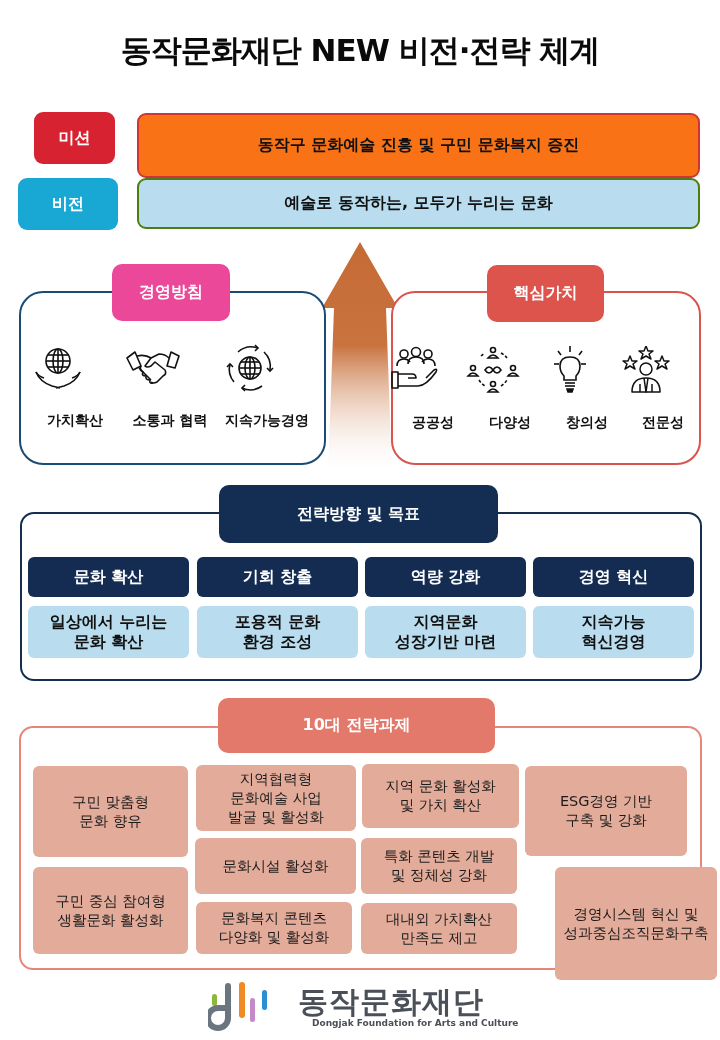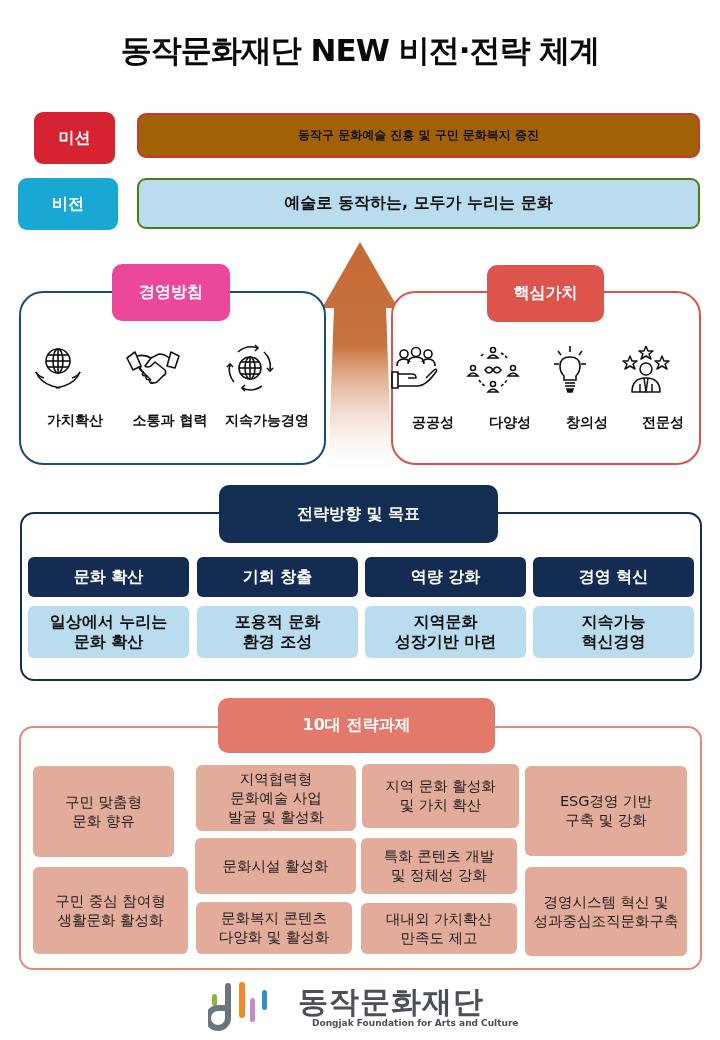--- a/index.html
+++ b/index.html
@@ -7,21 +7,21 @@
   body { position: relative; font-family: "DejaVu Sans", "Liberation Sans", sans-serif; color: #111; }
 
   .abs { position: absolute; }
   .center { display: flex; align-items: center; justify-content: center; text-align: center; }
 
   .page-title { left: 0; top: 26px; width: 720px; height: 50px; font-size: 31px; font-weight: bold; letter-spacing: -1px; color: #0a0a0a; }
 
   .label-box { border-radius: 9px; color: #fff; font-weight: bold; font-size: 16px; }
   .mission-label { left: 34px; top: 112px; width: 81px; height: 52px; background: #d72231; }
   .vision-label { left: 18px; top: 178px; width: 100px; height: 52px; background: #19a7d3; }
-  .mission-text { left: 137px; top: 113px; width: 563px; height: 45px; background: #a16207; border: 2px solid #cf3537; border-radius: 9px; font-weight: bold; font-size: 12px; }
+  .mission-text { left: 137px; top: 113px; width: 563px; height: 65px; background: #f97316; border: 2px solid #cf3537; border-radius: 9px; font-weight: bold; font-size: 16px; }
   .vision-text { left: 137px; top: 178px; width: 563px; height: 51px; background: #b9ddef; border: 2px solid #4d7c0f; border-radius: 9px; font-weight: bold; font-size: 16px; }
 
   
   .arrow { left: 322px; top: 242px; width: 76px; height: 230px; }
 
   
   .panel { border-radius: 24px; background: #fff; }
   .mgmt-panel { left: 19px; top: 291px; width: 307px; height: 174px; border: 2px solid #1a4b75; }
   .core-panel { left: 391px; top: 291px; width: 310px; height: 174px; border: 2px solid #d9544e; }
   .panel-tag { border-radius: 10px; color: #fff; font-weight: bold; font-size: 16px; }
@@ -204,21 +204,21 @@
   <span>성장기반 마련</span>
 </div>
 <div class="abs center dir-goal" style="left:533px; flex-direction:column;">
   <span>지속가능</span>
   <span>혁신경영</span>
 </div>
 
 <div class="abs task-panel"></div>
 <div class="abs center task-tag">10대 전략과제</div>
 
-<div class="abs center task" style="left:33px; top:766px; width:141px; height:91px; flex-direction:column;">
+<div class="abs center task" style="left:33px; top:766px; width:155px; height:91px; flex-direction:column;">
   <span>구민 맞춤형</span>
   <span>문화 향유</span>
 </div>
 <div class="abs center task" style="left:33px; top:867px; width:155px; height:87px; flex-direction:column;">
   <span>구민 중심 참여형</span>
   <span>생활문화 활성화</span>
 </div>
 
 <div class="abs center task" style="left:196px; top:765px; width:160px; height:66px; flex-direction:column;">
   <span>지역협력형</span>
@@ -243,21 +243,21 @@
 </div>
 <div class="abs center task" style="left:361px; top:903px; width:156px; height:51px; flex-direction:column;">
   <span>대내외 가치확산</span>
   <span>만족도 제고</span>
 </div>
 
 <div class="abs center task" style="left:525px; top:766px; width:162px; height:90px; flex-direction:column;">
   <span>ESG경영 기반</span>
   <span>구축 및 강화</span>
 </div>
-<div class="abs center task" style="left:525px; top:867px; width:162px; height:89px; flex-direction:column;text-align:center;">
+<div class="abs center task" style="left:555px; top:867px; width:162px; height:113px; flex-direction:column;text-align:center;">
   <span>경영시스템  혁신  및</span>
   <span>성과중심조직문화구축</span>
 </div>
 
 <svg class="abs logo-mark" viewBox="0 0 70 52">
   <rect x="4" y="14" width="5" height="12" rx="2.5" fill="#8db63c"></rect>
   <path d="M20 6 L20 38 A10 10 0 1 1 10 28 L18 28" fill="none" stroke="#6b7580" stroke-width="6" stroke-linecap="round"></path>
   <rect x="31" y="2" width="6" height="36" rx="3" fill="#f08a24"></rect>
   <rect x="42" y="18" width="5" height="24" rx="2.5" fill="#c48ac7"></rect>
   <rect x="54" y="10" width="5" height="20" rx="2.5" fill="#2b8fd6"></rect>

